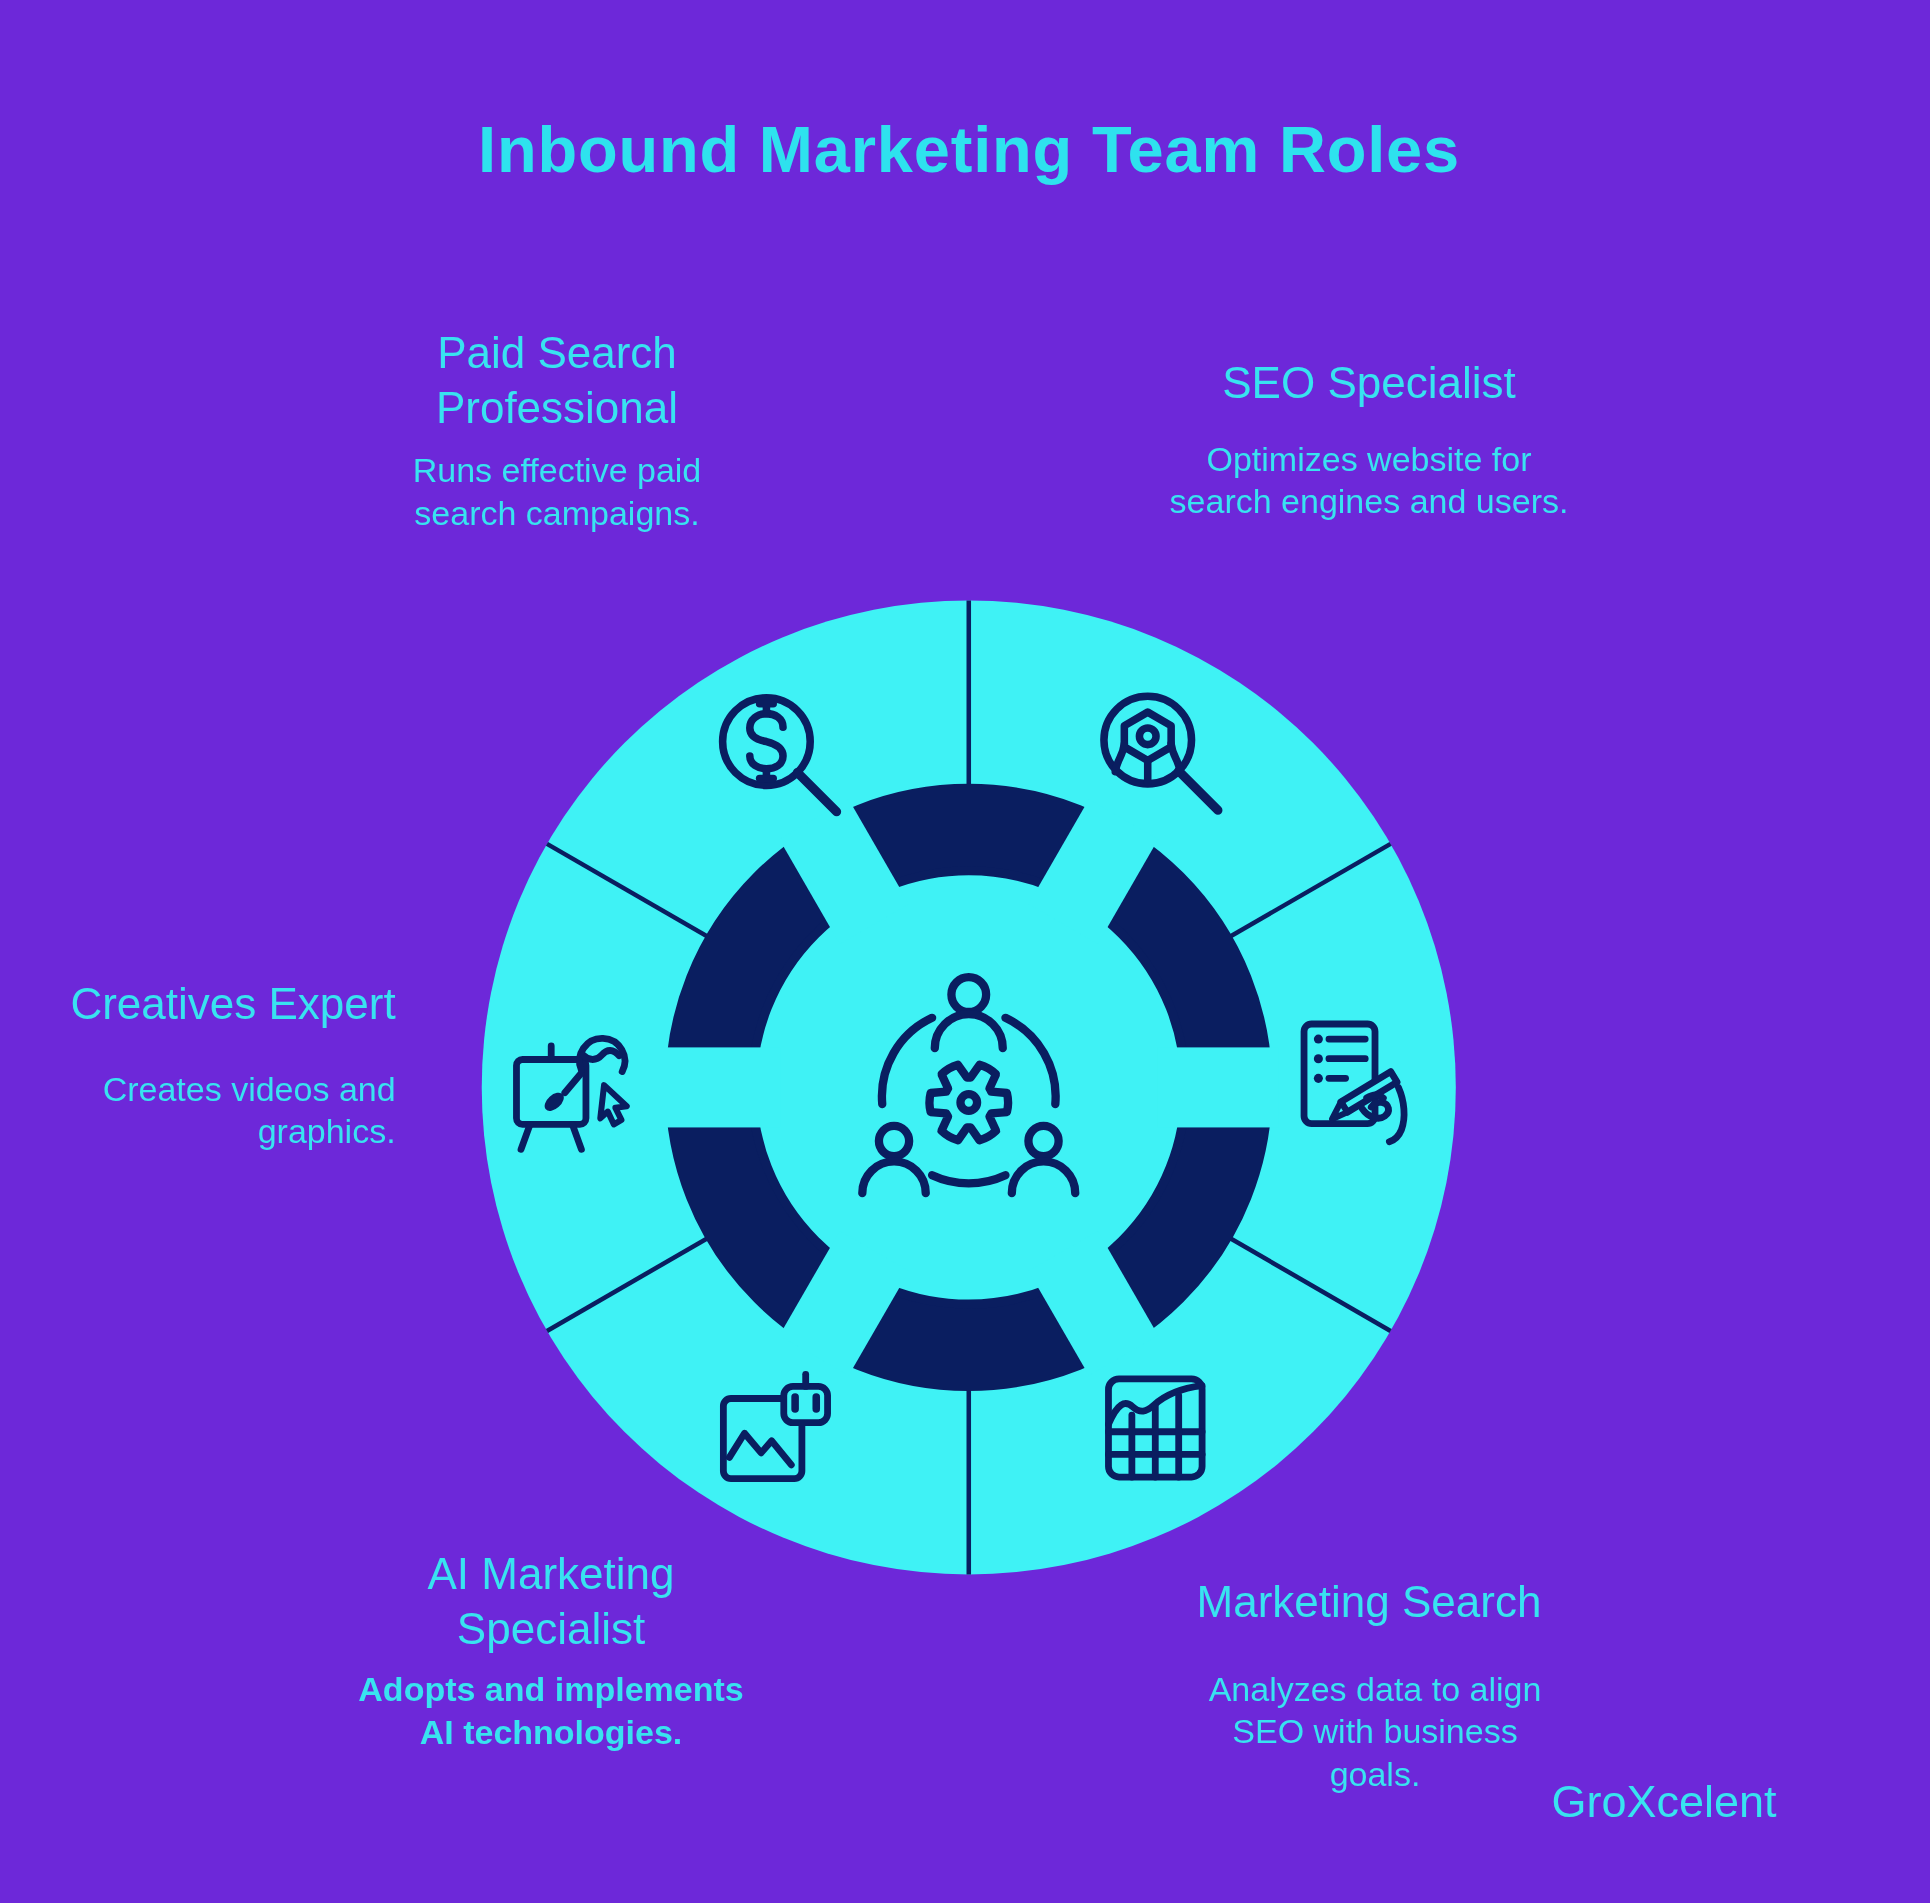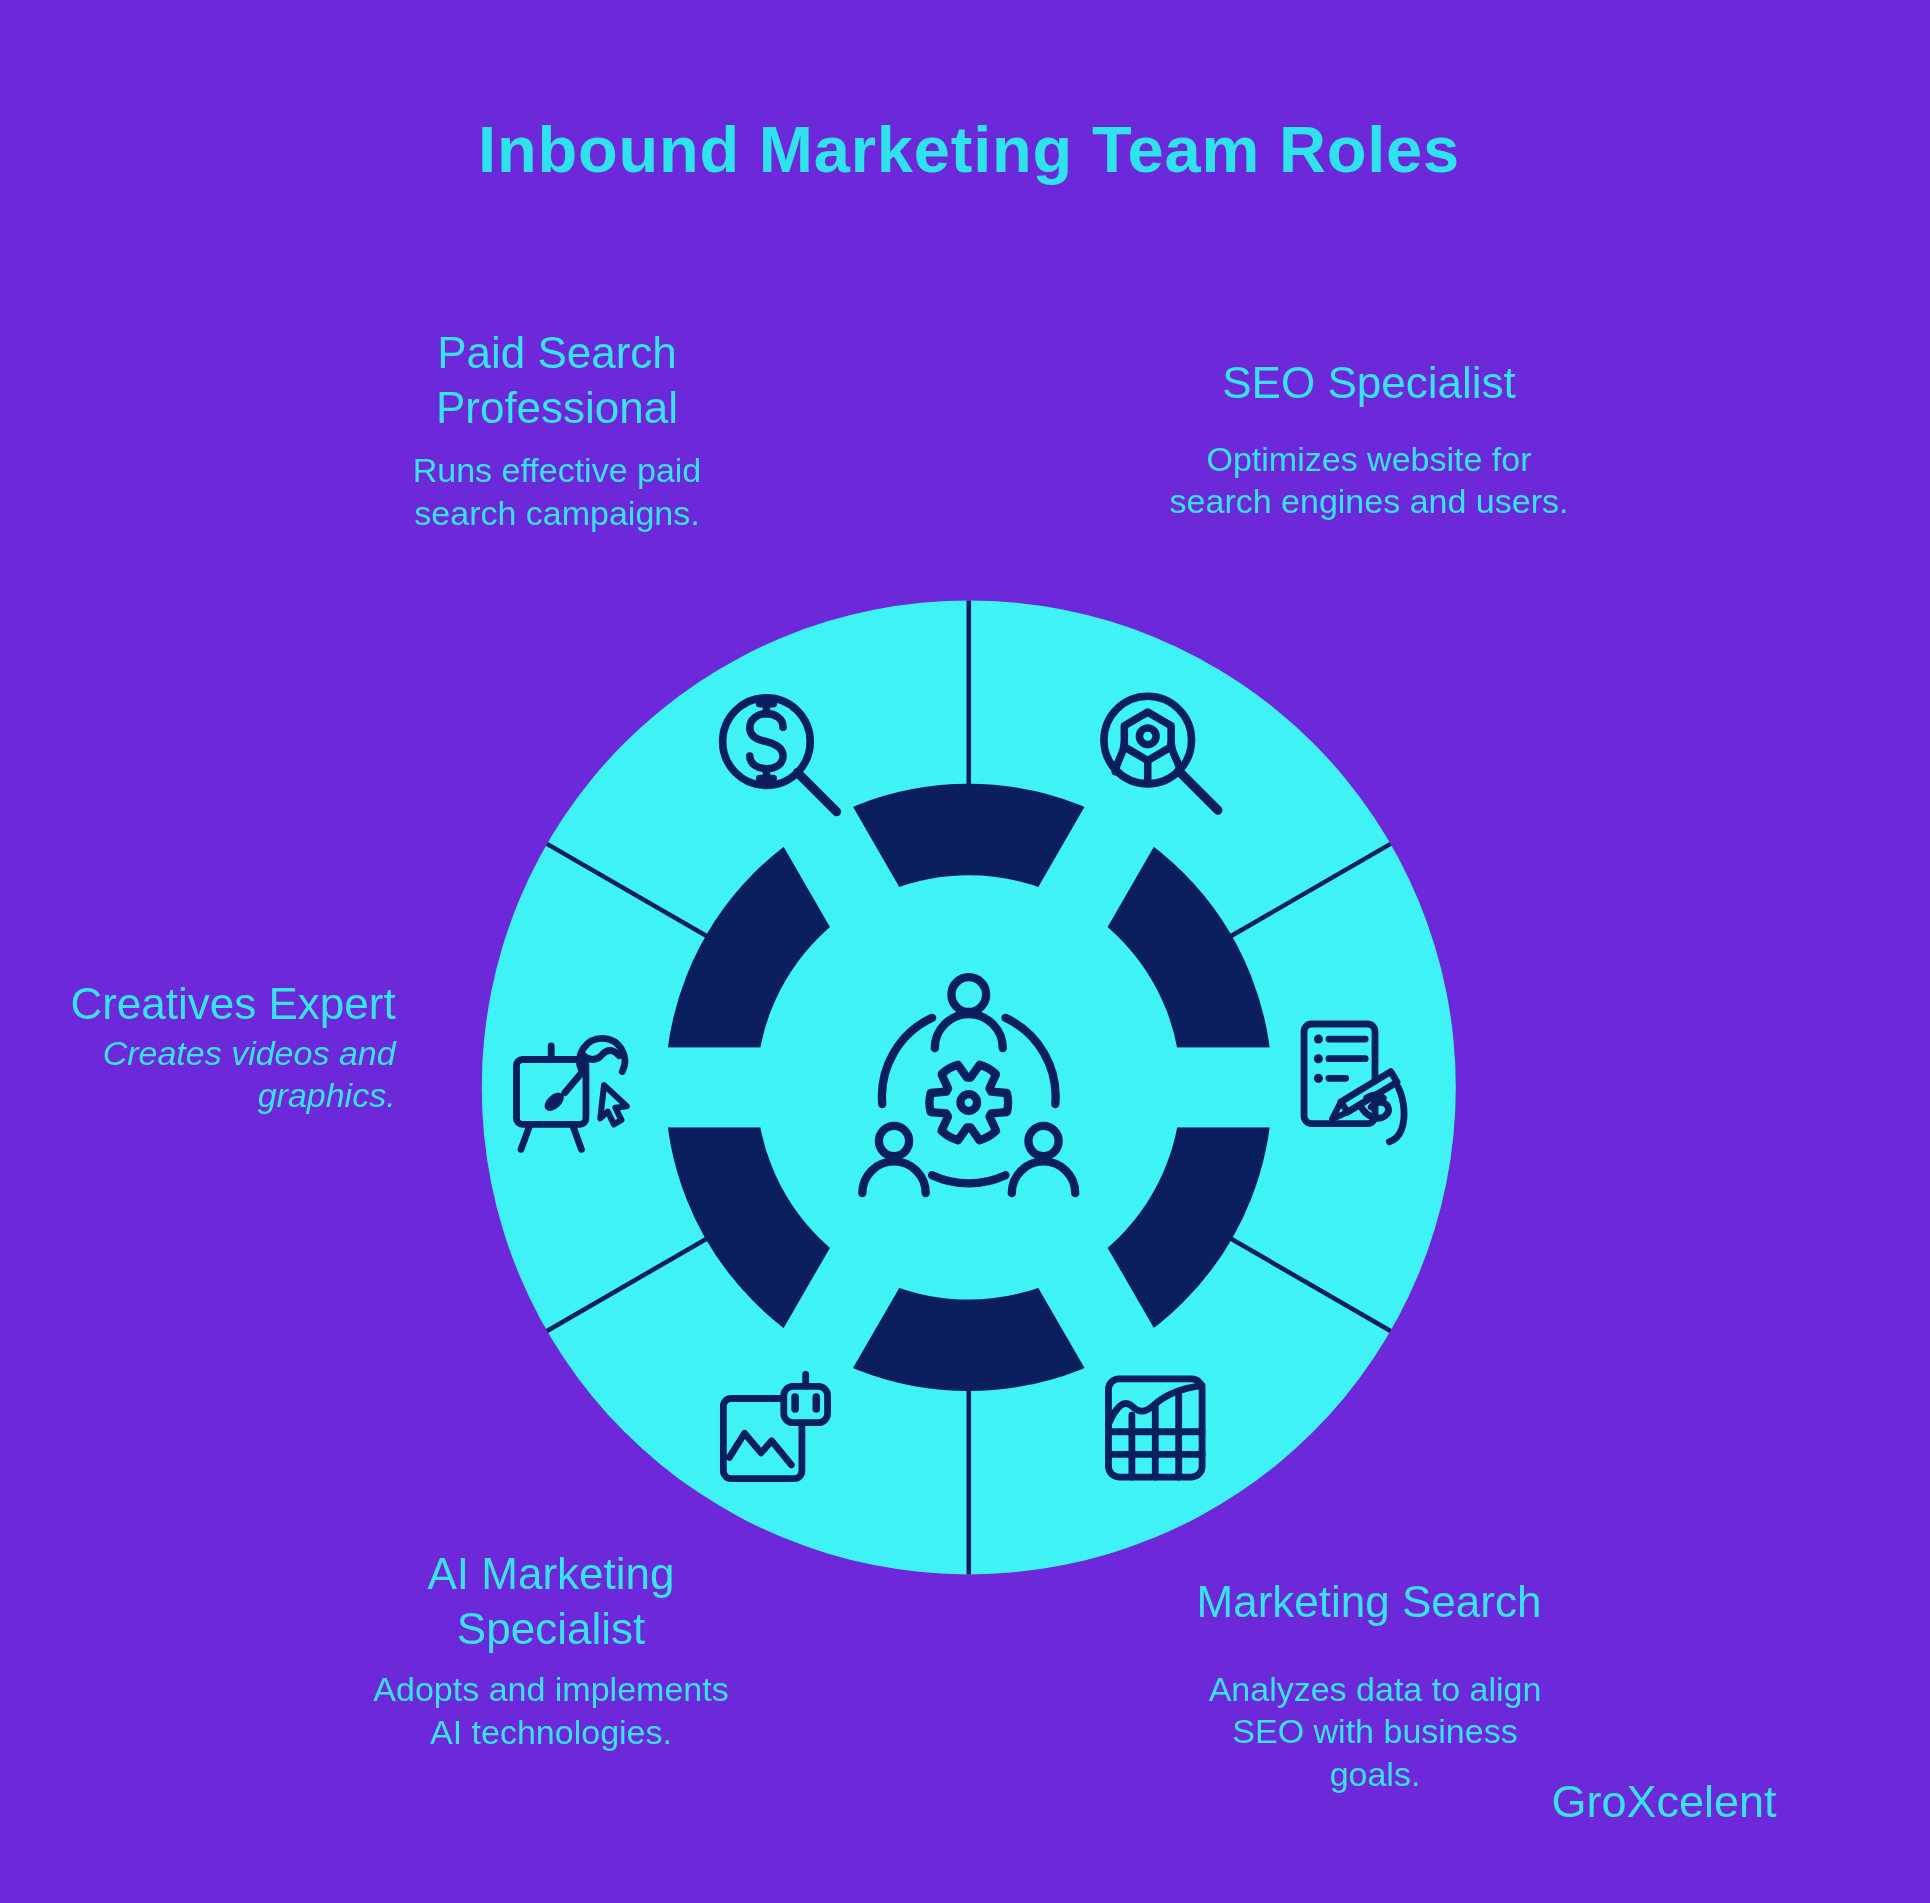--- a/index.html
+++ b/index.html
@@ -7,22 +7,22 @@
           font-family:"Liberation Sans", sans-serif;}
   .page-title{position:absolute;left:969px;top:112px;transform:translateX(-50%);
           color:#2EE2EE;font-size:65px;font-weight:800;letter-spacing:0.8px;white-space:nowrap;}
   .wheel-svg{position:absolute;left:0;top:0;}
   .role{position:absolute;transform:translateX(-50%);text-align:center;color:#38E3F0;}
   .role-title{font-size:44px;line-height:1.24;font-weight:500;white-space:pre-line;}
   .role-desc{font-size:34px;line-height:1.26;font-weight:400;white-space:pre-line;}
   .role-paid-search{left:557px;top:326px;}      .role-paid-search .role-desc{margin-top:13.6px;}
   .role-seo{left:1369px;top:356px;}             .role-seo .role-desc{margin-top:27px;}
   .role-content{left:1694px;top:950px;}        .role-content .role-desc{margin-top:13.6px;}
-  .role-creatives{left:233px;top:977px;text-align:right;}       .role-creatives .role-desc{font-style:italic;}
-  .role-ai{left:551px;top:1547px;}              .role-ai .role-desc{margin-top:12px;}
+  .role-creatives{left:233px;top:977px;text-align:right;}       .role-creatives .role-desc{margin-top:36px;}
+  .role-ai{left:551px;top:1547px;}              .role-ai .role-desc{margin-top:12px;font-weight:bold;}
   .role-analyst{left:1369px;top:1575px;}        .role-analyst .role-desc{margin-top:38px;margin-left:12px;}
   .brand{position:absolute;left:1656px;top:1776px;transform:translateX(-50%);
          color:#38E3F0;font-size:45px;font-weight:400;white-space:nowrap;margin-left:8px;}
 </style>
 </head>
 <body>
 
 <div class="canvas">
 
   <div class="page-title">Inbound Marketing Team Roles</div>

